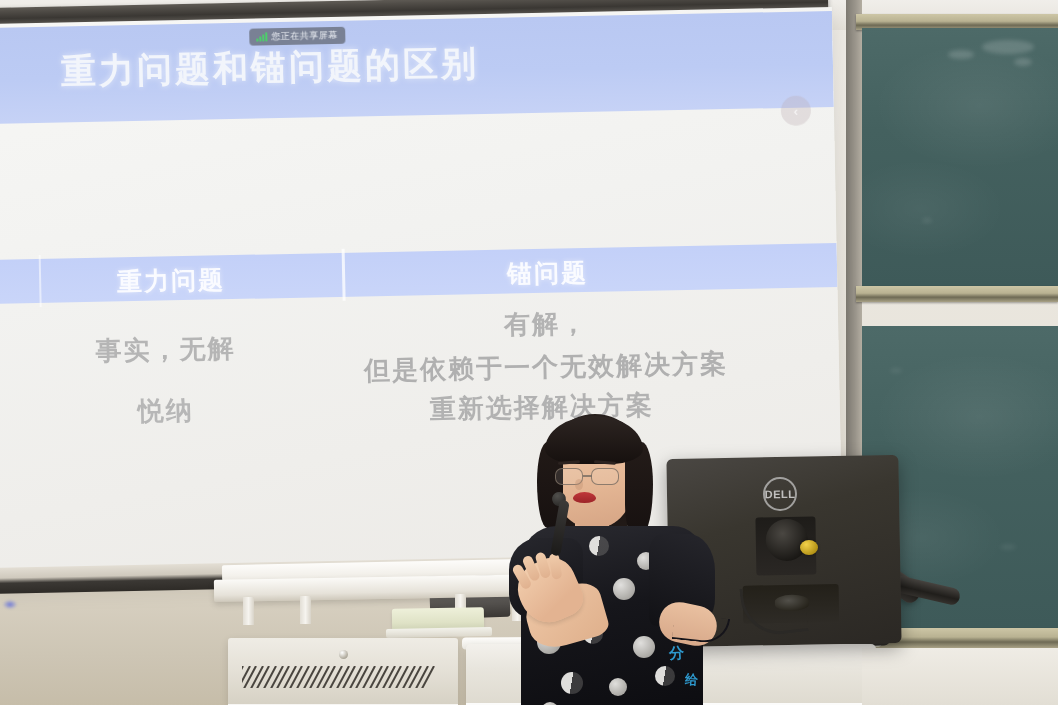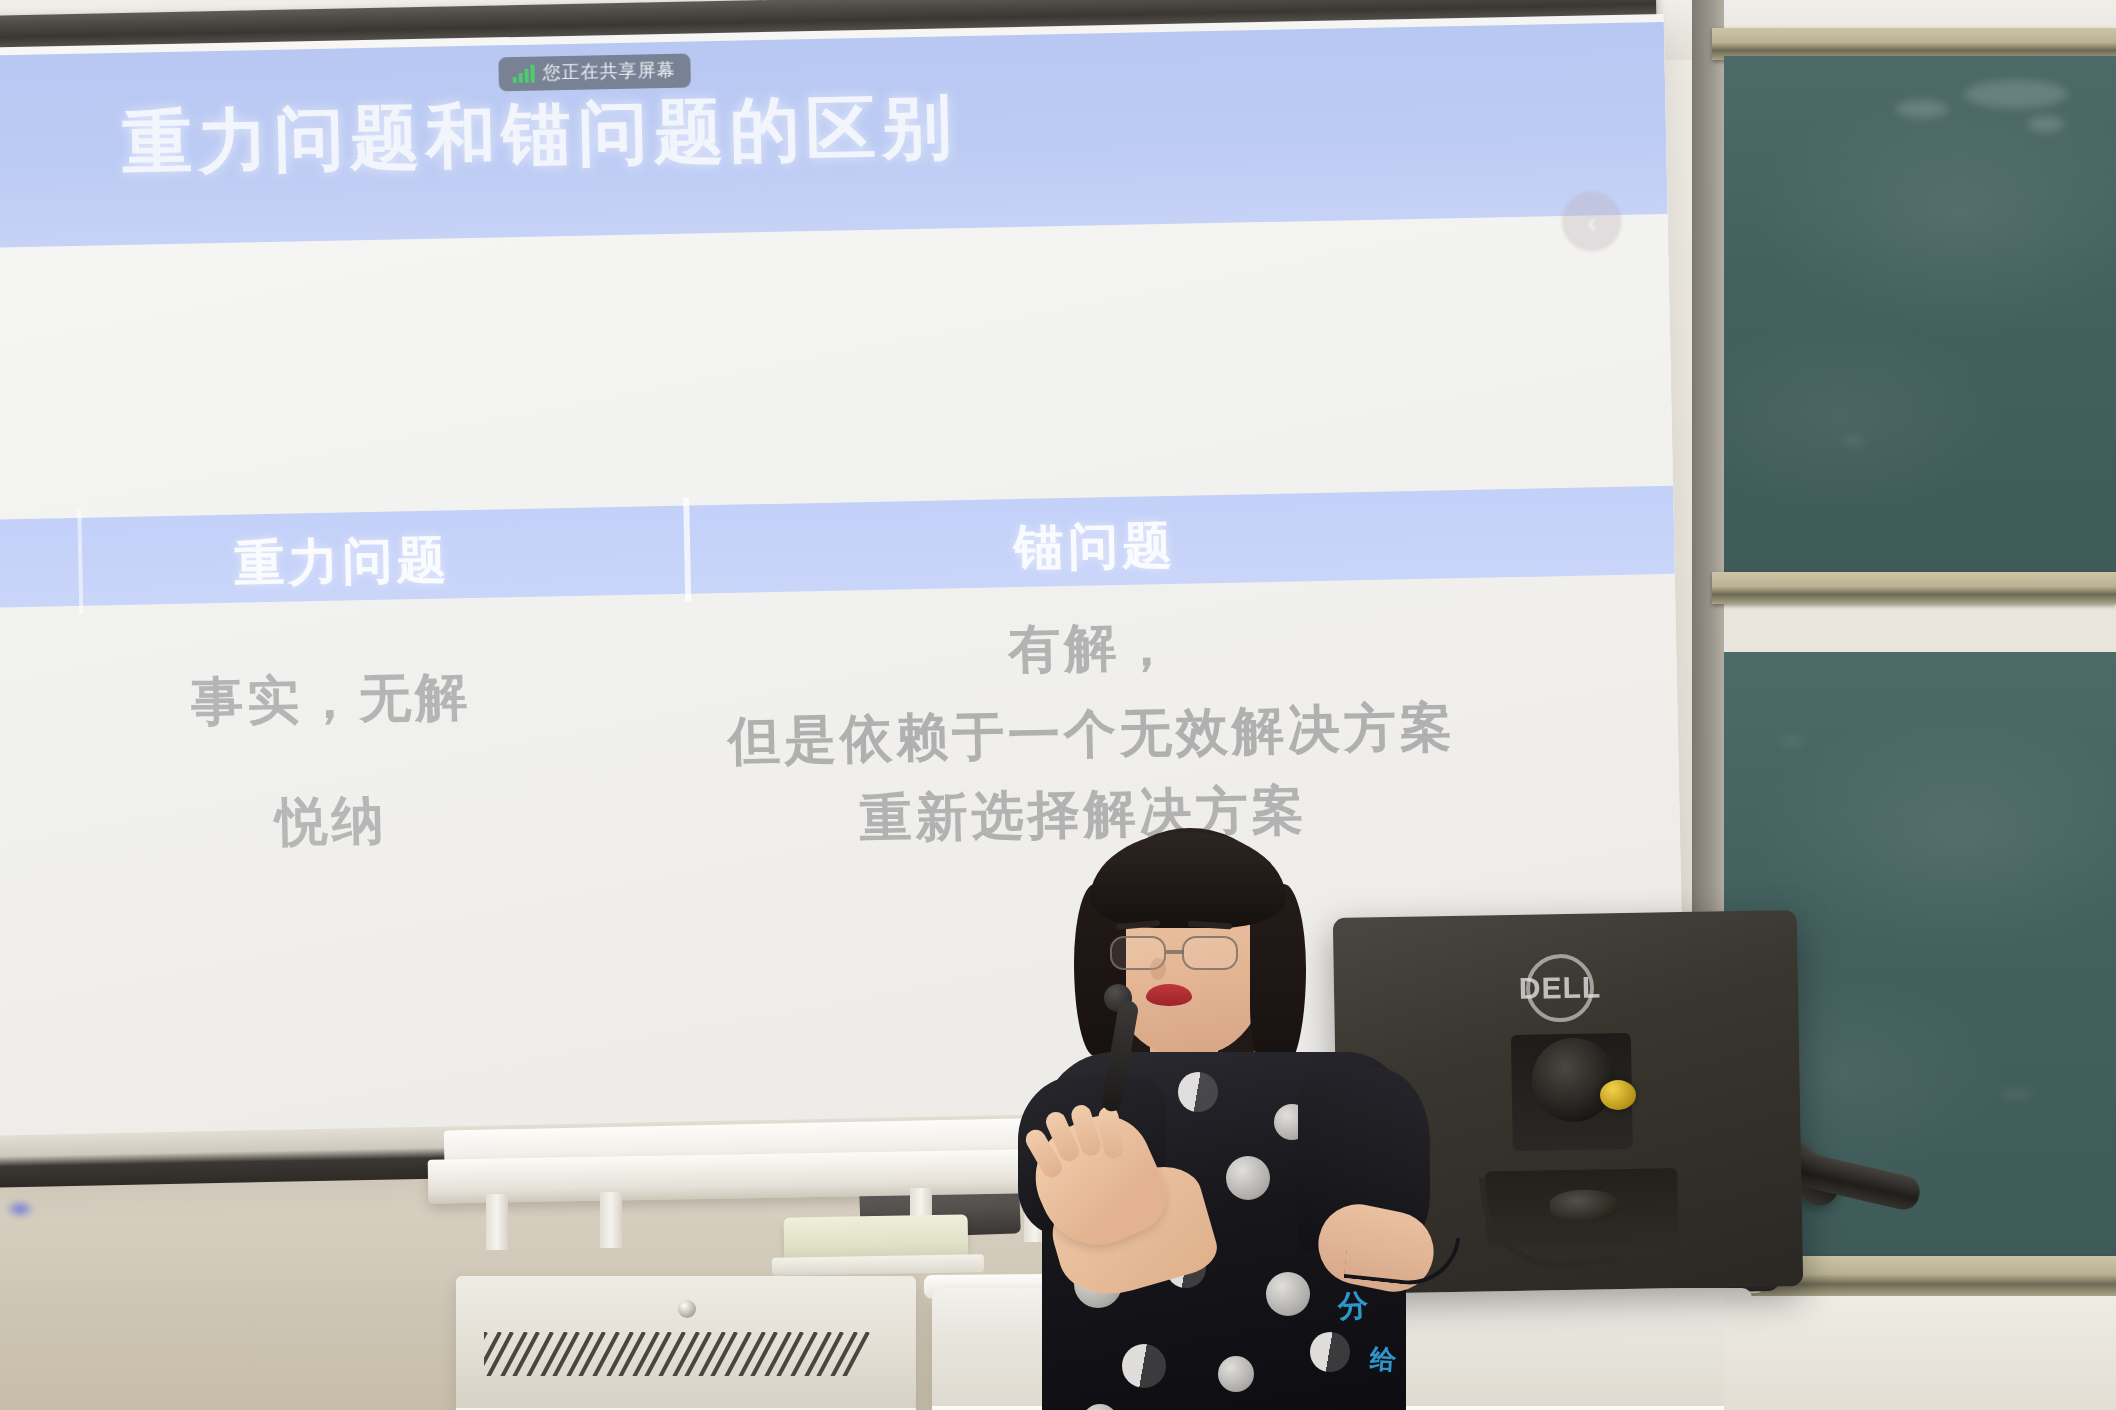--- a/index.html
+++ b/index.html
@@ -228,21 +228,21 @@
     position:absolute; left:668px; top:457px; width:232px; height:188px;
     background:linear-gradient(165deg,#4a4743 0%,#39362f 35%,#2b2824 100%);
     border-radius:6px;
     box-shadow:0 6px 18px rgba(0,0,0,.35);
     transform:rotate(-1deg);
   }
   .dell-logo {
     position:absolute; left:96px; top:20px; width:34px; height:34px;
     border-radius:50%; border:2px solid rgba(215,215,215,.65);
     display:flex; align-items:center; justify-content:center;
-    font-size:15px; font-weight:700; color:rgba(225,225,225,.8);
+    font-size:11px; font-weight:700; color:rgba(225,225,225,.8);
     letter-spacing:.5px;
   }
   .mon-vesa {
     position:absolute; left:88px; top:60px; width:60px; height:58px;
     background:linear-gradient(180deg,#1e1c19,#2a2724); border-radius:3px;
   }
   .mon-hub {
     position:absolute; left:98px; top:62px; width:42px; height:42px;
     border-radius:50%; background:radial-gradient(circle at 40% 35%,#4a4742,#191714 75%);
   }

